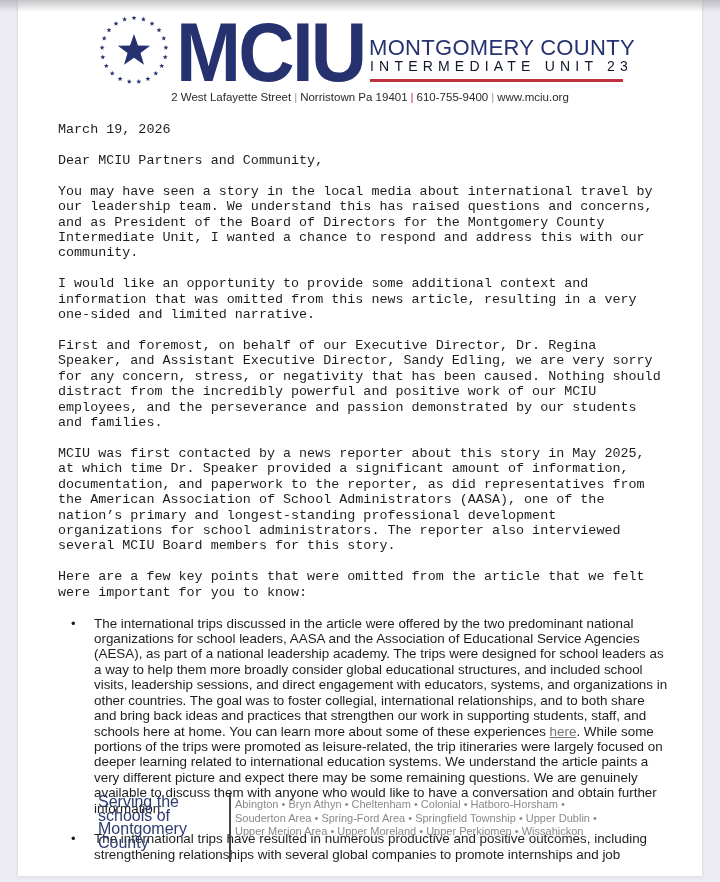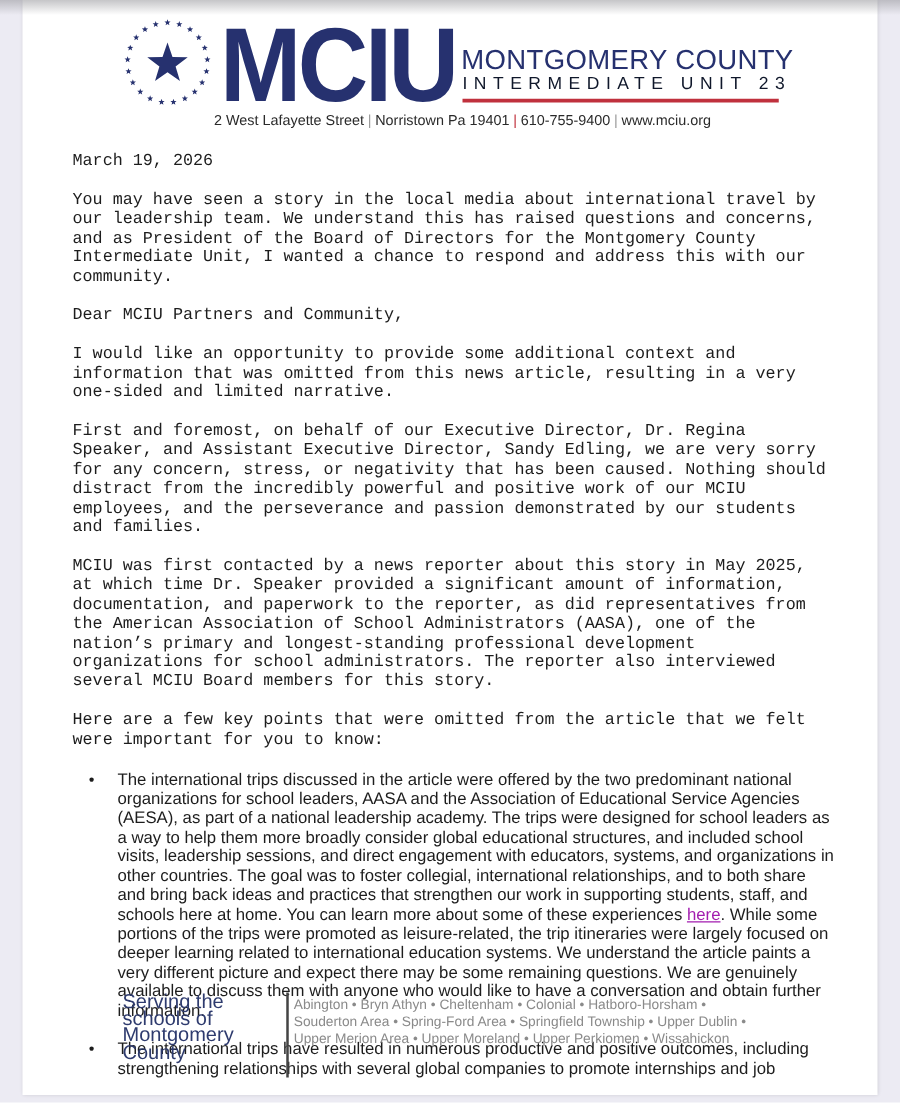--- a/index.html
+++ b/index.html
@@ -54,21 +54,21 @@
   .body-text {
     position: absolute; left: 58px; top: 122px; width: 610px;
     font-size: 13.4px; line-height: 15.4px; color: #1d1d1d;
   }
   .body-text p { margin: 0 0 15.5px 0; font-family: Liberation Mono, monospace; }
   .body-text ul { margin: 0; padding: 0; list-style: none; }
   .body-text li { position: relative; padding-left: 36px; margin-bottom: 15.5px; }
   .bullet {
     position: absolute; left: 13px; top: 0; font-size: 13px;
   }
-  a.link { color: #a21caf; text-decoration: underline; }
+  a.link { color: #737373; text-decoration: underline; }
 
   
   .footer-left {
     position: absolute; left: 98px; top: 795px; width: 125px;
     font-size: 16px; line-height: 13.5px; color: #2e3b6e;
   }
   .footer-bar {
     position: absolute; left: 229px; top: 794px; width: 2px; height: 68px;
     background: #444;
   }
@@ -114,22 +114,22 @@
   <div class="org-line1">MONTGOMERY COUNTY</div>
   <div class="org-line2">INTERMEDIATE UNIT 23</div>
   <div class="red-rule"></div>
   <div class="address">
     <span>2 West Lafayette Street</span><span class="sep sep-gray">|</span><span>Norristown Pa 19401</span><span class="sep sep-red">|</span><span>610-755-9400</span><span class="sep sep-gray">|</span><span>www.mciu.org</span>
   </div>
 </div>
 
 <div class="body-text">
   <p>March 19, 2026</p>
+  <p>Dear MCIU Partners and Community,</p>
   <p>You may have seen a story in the local media about international travel by our leadership team. We understand this has raised questions and concerns, and as President of the Board of Directors for the Montgomery County Intermediate Unit, I wanted a chance to respond and address this with our community.</p>
-  <p>Dear MCIU Partners and Community,</p>
   <p>I would like an opportunity to provide some additional context and information that was omitted from this news article, resulting in a very one-sided and limited narrative.</p>
   <p>First and foremost, on behalf of our Executive Director, Dr. Regina Speaker, and Assistant Executive Director, Sandy Edling, we are very sorry for any concern, stress, or negativity that has been caused. Nothing should distract from the incredibly powerful and positive work of our MCIU employees, and the perseverance and passion demonstrated by our students and families.</p>
   <p>MCIU was first contacted by a news reporter about this story in May 2025, at which time Dr. Speaker provided a significant amount of information, documentation, and paperwork to the reporter, as did representatives from the American Association of School Administrators (AASA), one of the nation’s primary and longest-standing professional development organizations for school administrators. The reporter also interviewed several MCIU Board members for this story.</p>
   <p>Here are a few key points that were omitted from the article that we felt were important for you to know:</p>
   <ul>
     <li>
       <span class="bullet">•</span><span>The international trips discussed in the article were offered by the two predominant national organizations for school leaders, AASA and the Association of Educational Service Agencies (AESA), as part of a national leadership academy. The trips were designed for school leaders as a way to help them more broadly consider global educational structures, and included school visits, leadership sessions, and direct engagement with educators, systems, and organizations in other countries. The goal was to foster collegial, international relationships, and to both share and bring back ideas and practices that strengthen our work in supporting students, staff, and schools here at home. You can learn more about some of these experiences </span><a class="link" href="#">here</a><span>. While some portions of the trips were promoted as leisure-related, the trip itineraries were largely focused on deeper learning related to international education systems. We understand the article paints a very different picture and expect there may be some remaining questions. We are genuinely available to discuss them with anyone who would like to have a conversation and obtain further information.</span>
     </li>
     <li>
       <span class="bullet">•</span><span>The international trips have resulted in numerous productive and positive outcomes, including strengthening relationships with several global companies to promote internships and job</span>

